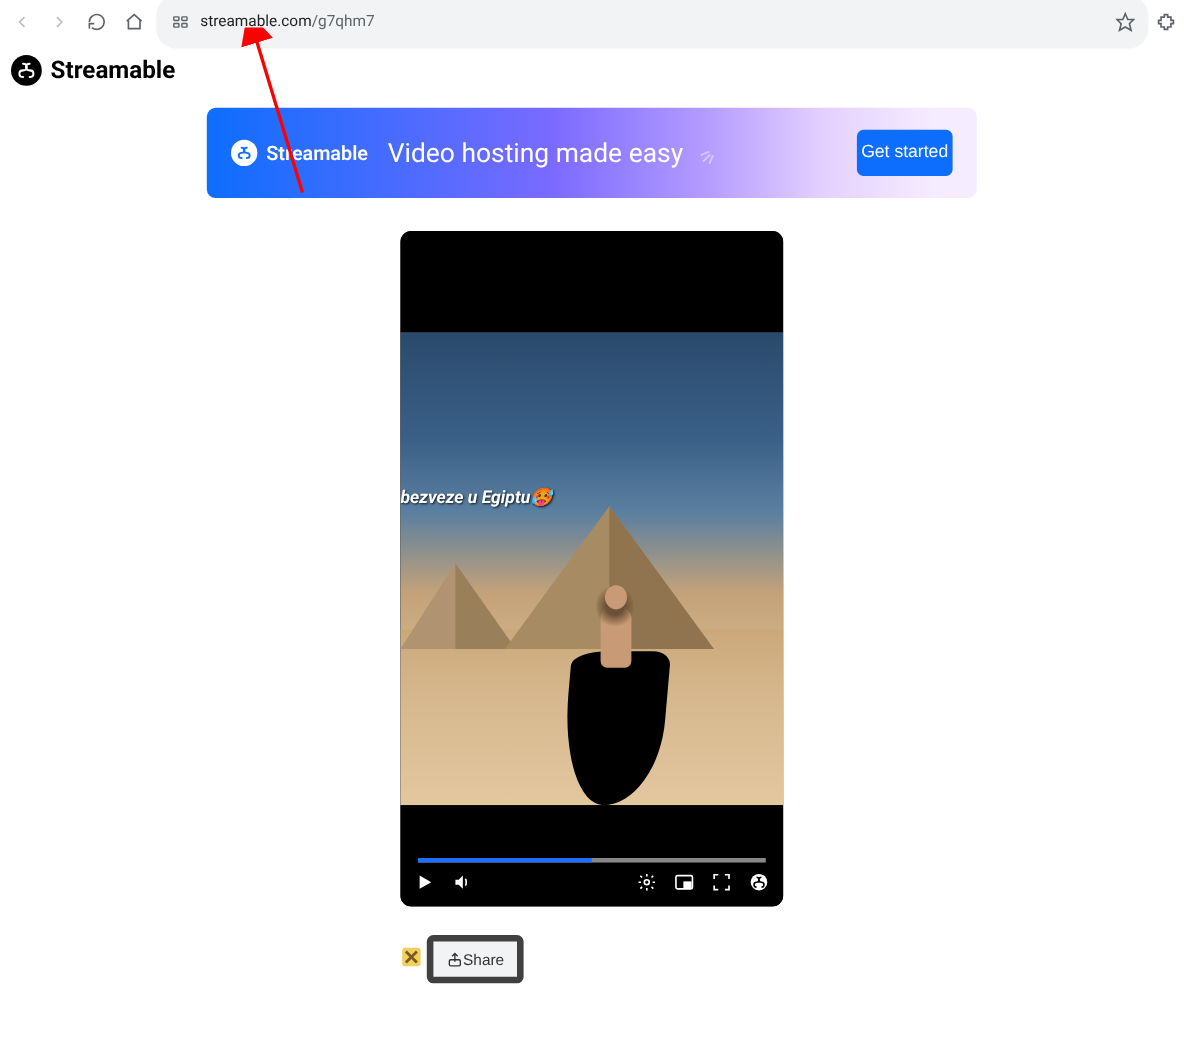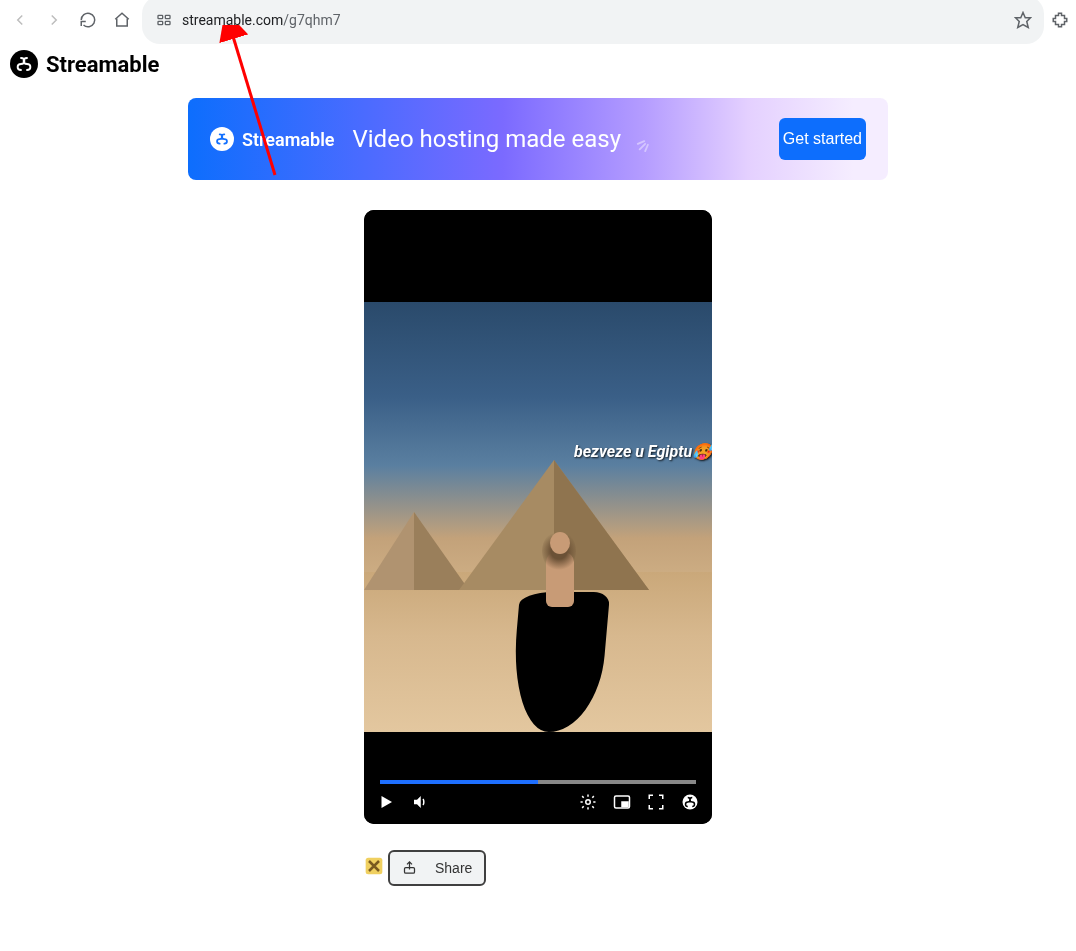--- a/index.html
+++ b/index.html
@@ -23,52 +23,52 @@
   
   
   .arrow-overlay { position: absolute; left: 215px; top: 25px; pointer-events: none; z-index: 100; }
   
   
   .banner-wrap { display:flex; justify-content:center; margin-top: 10px; }
   .banner { width: 700px; height: 82px; border-radius: 8px; background: linear-gradient(90deg, #0d6efd 0%, #4a6bff 25%, #7b6aff 45%, #b49cff 65%, #e4d0ff 80%, #f5edff 95%); display: flex; align-items: center; padding: 0 22px; gap: 18px; }
   .banner-logo { display: flex; align-items: center; gap: 8px; color: #fff; }
   .banner-logo-circle { width: 24px; height: 24px; border-radius: 50%; background: #fff; display:flex; align-items:center; justify-content:center; }
   .banner-logo-text { font-size: 18px; font-weight: 600; }
-  .banner-tagline { color: #fff; font-size: 24px; font-weight: 400; flex:1; display:flex; align-items:flex-end; gap:15px; }
+  .banner-tagline { color: #fff; font-size: 24px; font-weight: 400; flex:1; display:flex; align-items:center; gap:15px; }
   .banner-btn { background: #0d6efd; color: #fff; border: none; border-radius: 6px; padding: 12px 4px; font-size: 16px; cursor: pointer; }
   
   
   .content { display:flex; flex-direction:column; align-items:center; margin-top: 30px; }
   .video-player { width: 348px; background:#000; border-radius: 10px; overflow:hidden; position:relative; }
   .video-letterbox-top { height: 92px; background:#000; }
   .video-frame { width: 348px; height: 430px; position:relative; background: linear-gradient(to bottom, #2a4a6b 0%, #3a5f87 22%, #5a7fa0 38%, #c3a27a 55%, #d4b58a 70%, #e0c49a 100%); overflow:hidden; }
   .pyramid1 { position:absolute; left: 95px; top: 158px; width:0; height:0; border-left: 95px solid transparent; border-right: 95px solid transparent; border-bottom: 130px solid #a78b63; }
   .pyramid1b { position:absolute; left: 190px; top: 158px; width:0; height:0; border-left: 0 solid transparent; border-right: 95px solid transparent; border-bottom: 130px solid #8f744f; }
   .pyramid2 { position:absolute; left: 0px; top: 210px; width:0; height:0; border-left: 50px solid transparent; border-right: 50px solid transparent; border-bottom: 78px solid #b09370; }
   .pyramid2b { position:absolute; left: 50px; top: 210px; width:0; height:0; border-left: 0 solid transparent; border-right: 55px solid transparent; border-bottom: 78px solid #9a7f5b; }
   .ground { position:absolute; left:0; right:0; top: 270px; bottom:0; background: linear-gradient(to bottom, #caa87a 0%, #d7b88e 40%, #e3c79f 100%); }
   .figure { position:absolute; left: 150px; top: 230px; width: 90px; height: 200px; }
   .fig-dress { position:absolute; top:60px; left:0; width: 90px; height: 140px; background:#000; border-radius: 40% 20% 60% 50% / 10% 10% 60% 80%; transform: skewX(-5deg); }
   .fig-body { position:absolute; top:20px; left:32px; width: 28px; height: 55px; background:#c89b76; border-radius: 10px 10px 6px 6px; }
   .fig-head { position:absolute; top:0; left:36px; width:20px; height:22px; background:#c89b76; border-radius:50%; }
   .fig-hair { position:absolute; top:-2px; left:28px; width:34px; height:42px; background: radial-gradient(circle, #6b5136 30%, transparent 70%); border-radius:50%; }
-  .video-caption { position:absolute; top: 140px; left: 0; right:0; text-align:right; color:#fff; font-style: italic; font-weight:700; font-size: 16px; text-shadow: 1px 1px 2px rgba(0,0,0,0.8); padding-left: 24px; }
+  .video-caption { position:absolute; top: 140px; left: 0; right:0; text-align:left; color:#fff; font-style: italic; font-weight:700; font-size: 16px; text-shadow: 1px 1px 2px rgba(0,0,0,0.8); }
   .video-controls { height: 92px; background:#000; position:relative; }
   .progress-bar { position:absolute; top: 48px; left: 16px; right: 16px; height: 4px; background:#5a5a5a; }
   .progress-buffer { position:absolute; left:0; top:0; height:100%; width: 100%; background:#888; }
   .progress-played { position:absolute; left:0; top:0; height:100%; width: 50%; background:#1e6fff; }
   .ctrl-row { position:absolute; bottom: 12px; left: 12px; right: 12px; display:flex; align-items:center; gap: 14px; }
   .ctrl-icon { width:20px; height:20px; color:#fff; display:flex; align-items:center; justify-content:center; cursor:pointer; }
   .ctrl-spacer { flex:1; }
   
   
   .video-meta { width: 348px; margin-top: 14px; }
   .author-icon { width:20px; height:20px; display:inline-block; }
   .views { color:#6c757d; font-size: 14px; margin-top: 6px; }
-  .share-btn { margin-top: 12px; display:inline-flex; gap:18px; background:#f1f3f4; border:2px solid #404040; border-radius:6px; padding: 8px 12px; font-size:14px; color:#333; cursor:pointer; }
+  .share-btn { margin-top: 12px; display:inline-flex; align-items:center; gap:0; background:#f1f3f4; border:6px solid #404040; border-radius:6px; padding: 8px 12px; font-size:14px; color:#333; cursor:pointer; }
   
   svg { display:block; }
 </style>
 </head>
 <body>
 
 <div class="browser-bar">
   <div class="nav-btn disabled">
     <svg width="18" height="18" viewBox="0 0 24 24" fill="none" stroke="currentColor" stroke-width="2">
         <path d="M15 18l-6-6 6-6"></path>

